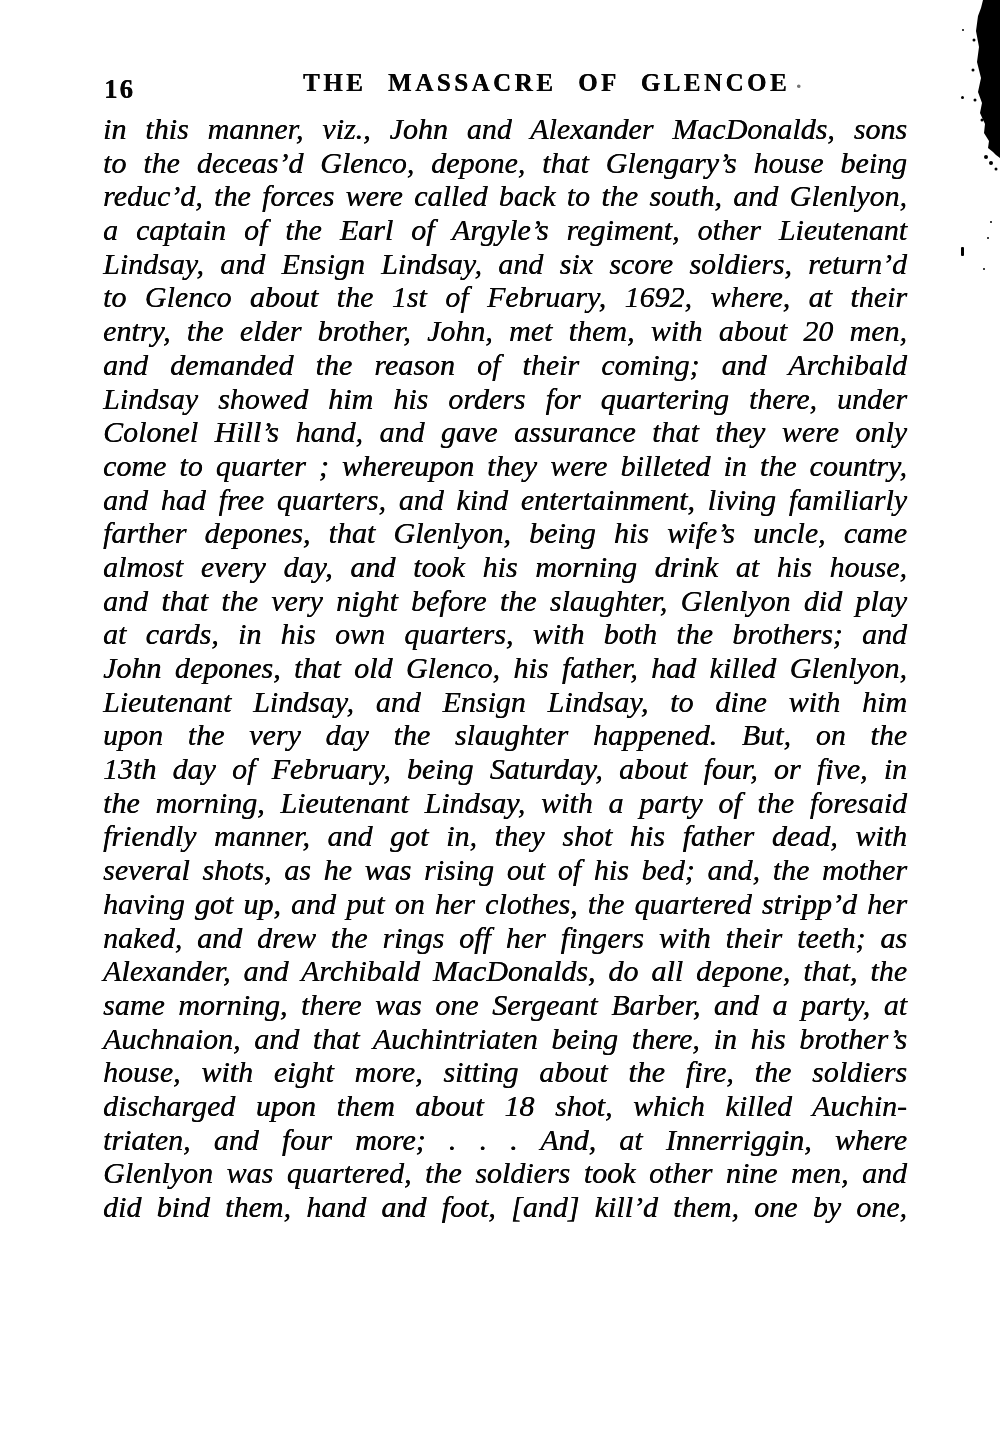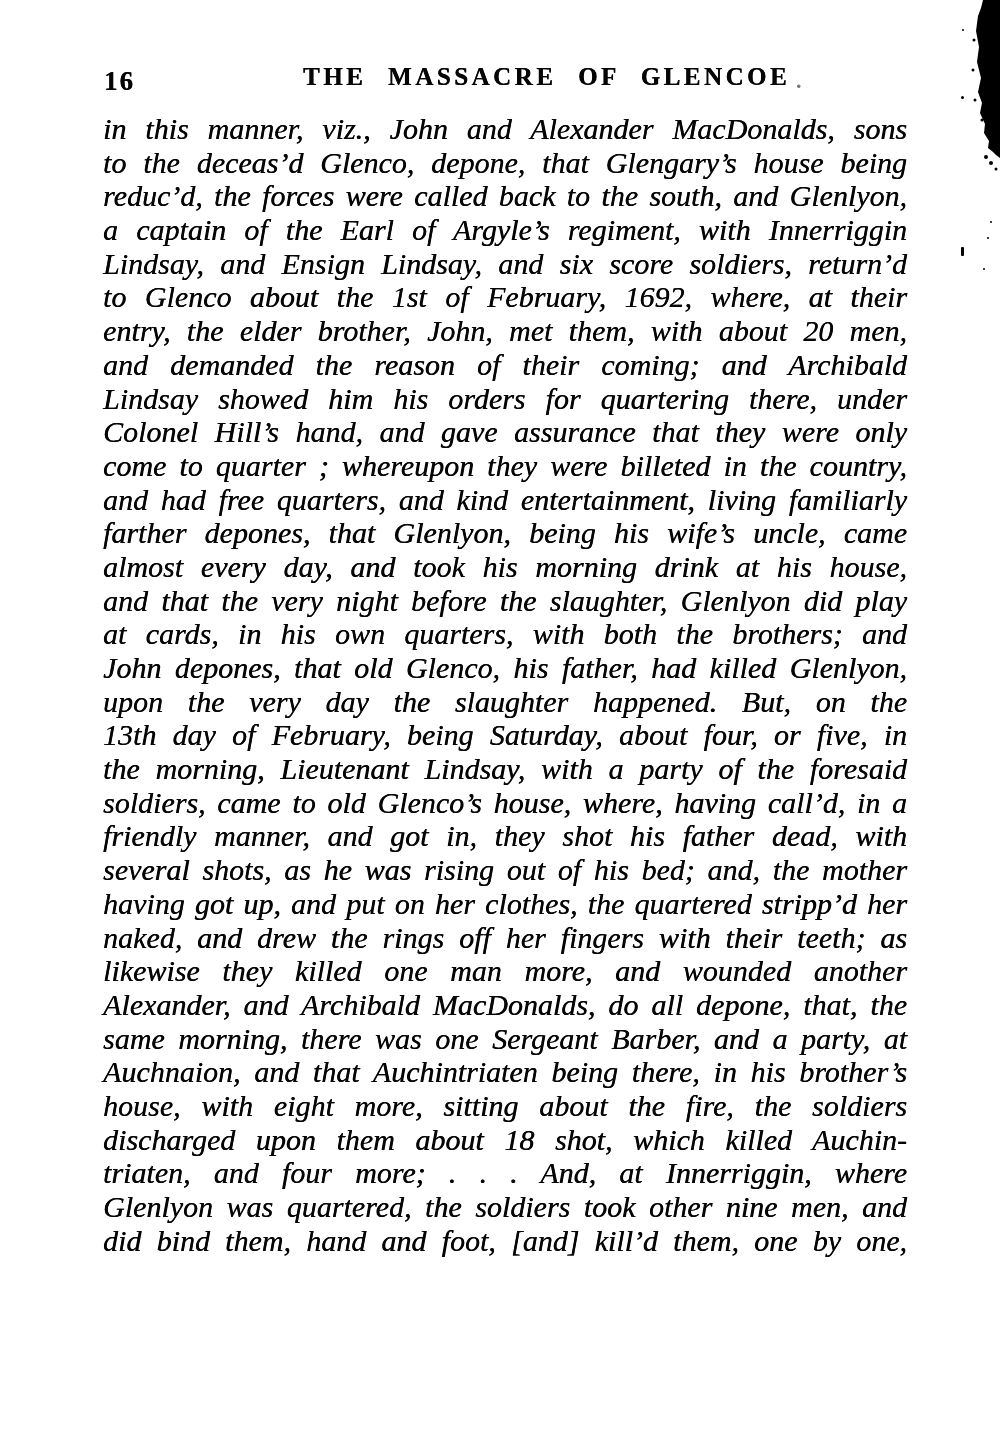--- a/index.html
+++ b/index.html
@@ -19,30 +19,30 @@
   .page-header {
     position: absolute;
     top: 58px;
     left: 0;
     width: 1000px;
     height: 34px;
   }
   .page-number {
     position: absolute;
     left: 104px;
-    top: 8px;
+    top: 16px;
     font-size: 27px;
     font-weight: 700;
     letter-spacing: 2px;
     text-shadow: 0.3px 0 0 currentColor;
   }
   .header-title {
     position: absolute;
     left: 303px;
-    top: 5px;
+    top: 11px;
     margin: 0;
     font-size: 25px;
     font-weight: 700;
     letter-spacing: 3.5px;
     word-spacing: 12px;
     white-space: nowrap;
     text-shadow: 0.3px 0 0 currentColor;
   }
   .header-mark {
     position: absolute;
@@ -93,43 +93,42 @@
   <header class="page-header">
     <span class="page-number">16</span>
     <h1 class="header-title">THE MASSACRE OF GLENCOE</h1>
     <span class="header-mark">.</span>
   </header>
 
   <main class="page-body">
       <div class="text-line">in this manner, viz., John and Alexander MacDonalds, sons</div>
       <div class="text-line">to the deceas’d Glenco, depone, that Glengary’s house being</div>
       <div class="text-line">reduc’d, the forces were called back to the south, and Glenlyon,</div>
-      <div class="text-line">a captain of the Earl of Argyle’s regiment, with Innerriggin</div>
+      <div class="text-line">a captain of the Earl of Argyle’s regiment, other Lieutenant</div>
       <div class="text-line">Lindsay, and Ensign Lindsay, and six score soldiers, return’d</div>
       <div class="text-line">to Glenco about the 1st of February, 1692, where, at their</div>
       <div class="text-line">entry, the elder brother, John, met them, with about 20 men,</div>
       <div class="text-line">and demanded the reason of their coming; and Archibald</div>
       <div class="text-line">Lindsay showed him his orders for quartering there, under</div>
       <div class="text-line">Colonel Hill’s hand, and gave assurance that they were only</div>
       <div class="text-line">come to quarter ; whereupon they were billeted in the country,</div>
       <div class="text-line">and had free quarters, and kind entertainment, living familiarly</div>
       <div class="text-line">farther depones, that Glenlyon, being his wife’s uncle, came</div>
       <div class="text-line">almost every day, and took his morning drink at his house,</div>
       <div class="text-line">and that the very night before the slaughter, Glenlyon did play</div>
       <div class="text-line">at cards, in his own quarters, with both the brothers; and</div>
       <div class="text-line">John depones, that old Glenco, his father, had killed Glenlyon,</div>
+      <div class="text-line">Lieutenant Lindsay, and Ensign Lindsay, to dine with him</div>
       <div class="text-line">upon the very day the slaughter happened. But, on the</div>
       <div class="text-line">13th day of February, being Saturday, about four, or five, in</div>
       <div class="text-line">the morning, Lieutenant Lindsay, with a party of the foresaid</div>
-      <div class="text-line">soldiers, came to old Glenco’s house, where, having call’d, in a</div>
       <div class="text-line">friendly manner, and got in, they shot his father dead, with</div>
       <div class="text-line">several shots, as he was rising out of his bed; and, the mother</div>
       <div class="text-line">having got up, and put on her clothes, the quartered stripp’d her</div>
       <div class="text-line">naked, and drew the rings off her fingers with their teeth; as</div>
-      <div class="text-line">likewise they killed one man more, and wounded another</div>
       <div class="text-line">Alexander, and Archibald MacDonalds, do all depone, that, the</div>
       <div class="text-line">same morning, there was one Sergeant Barber, and a party, at</div>
       <div class="text-line">Auchnaion, and that Auchintriaten being there, in his brother’s</div>
       <div class="text-line">house, with eight more, sitting about the fire, the soldiers</div>
       <div class="text-line">discharged upon them about 18 shot, which killed Auchin-</div>
       <div class="text-line">triaten, and four more; . . .  And, at Innerriggin, where</div>
       <div class="text-line">Glenlyon was quartered, the soldiers took other nine men, and</div>
       <div class="text-line">did bind them, hand and foot, [and] kill’d them, one by one,</div>
     </main>
 

